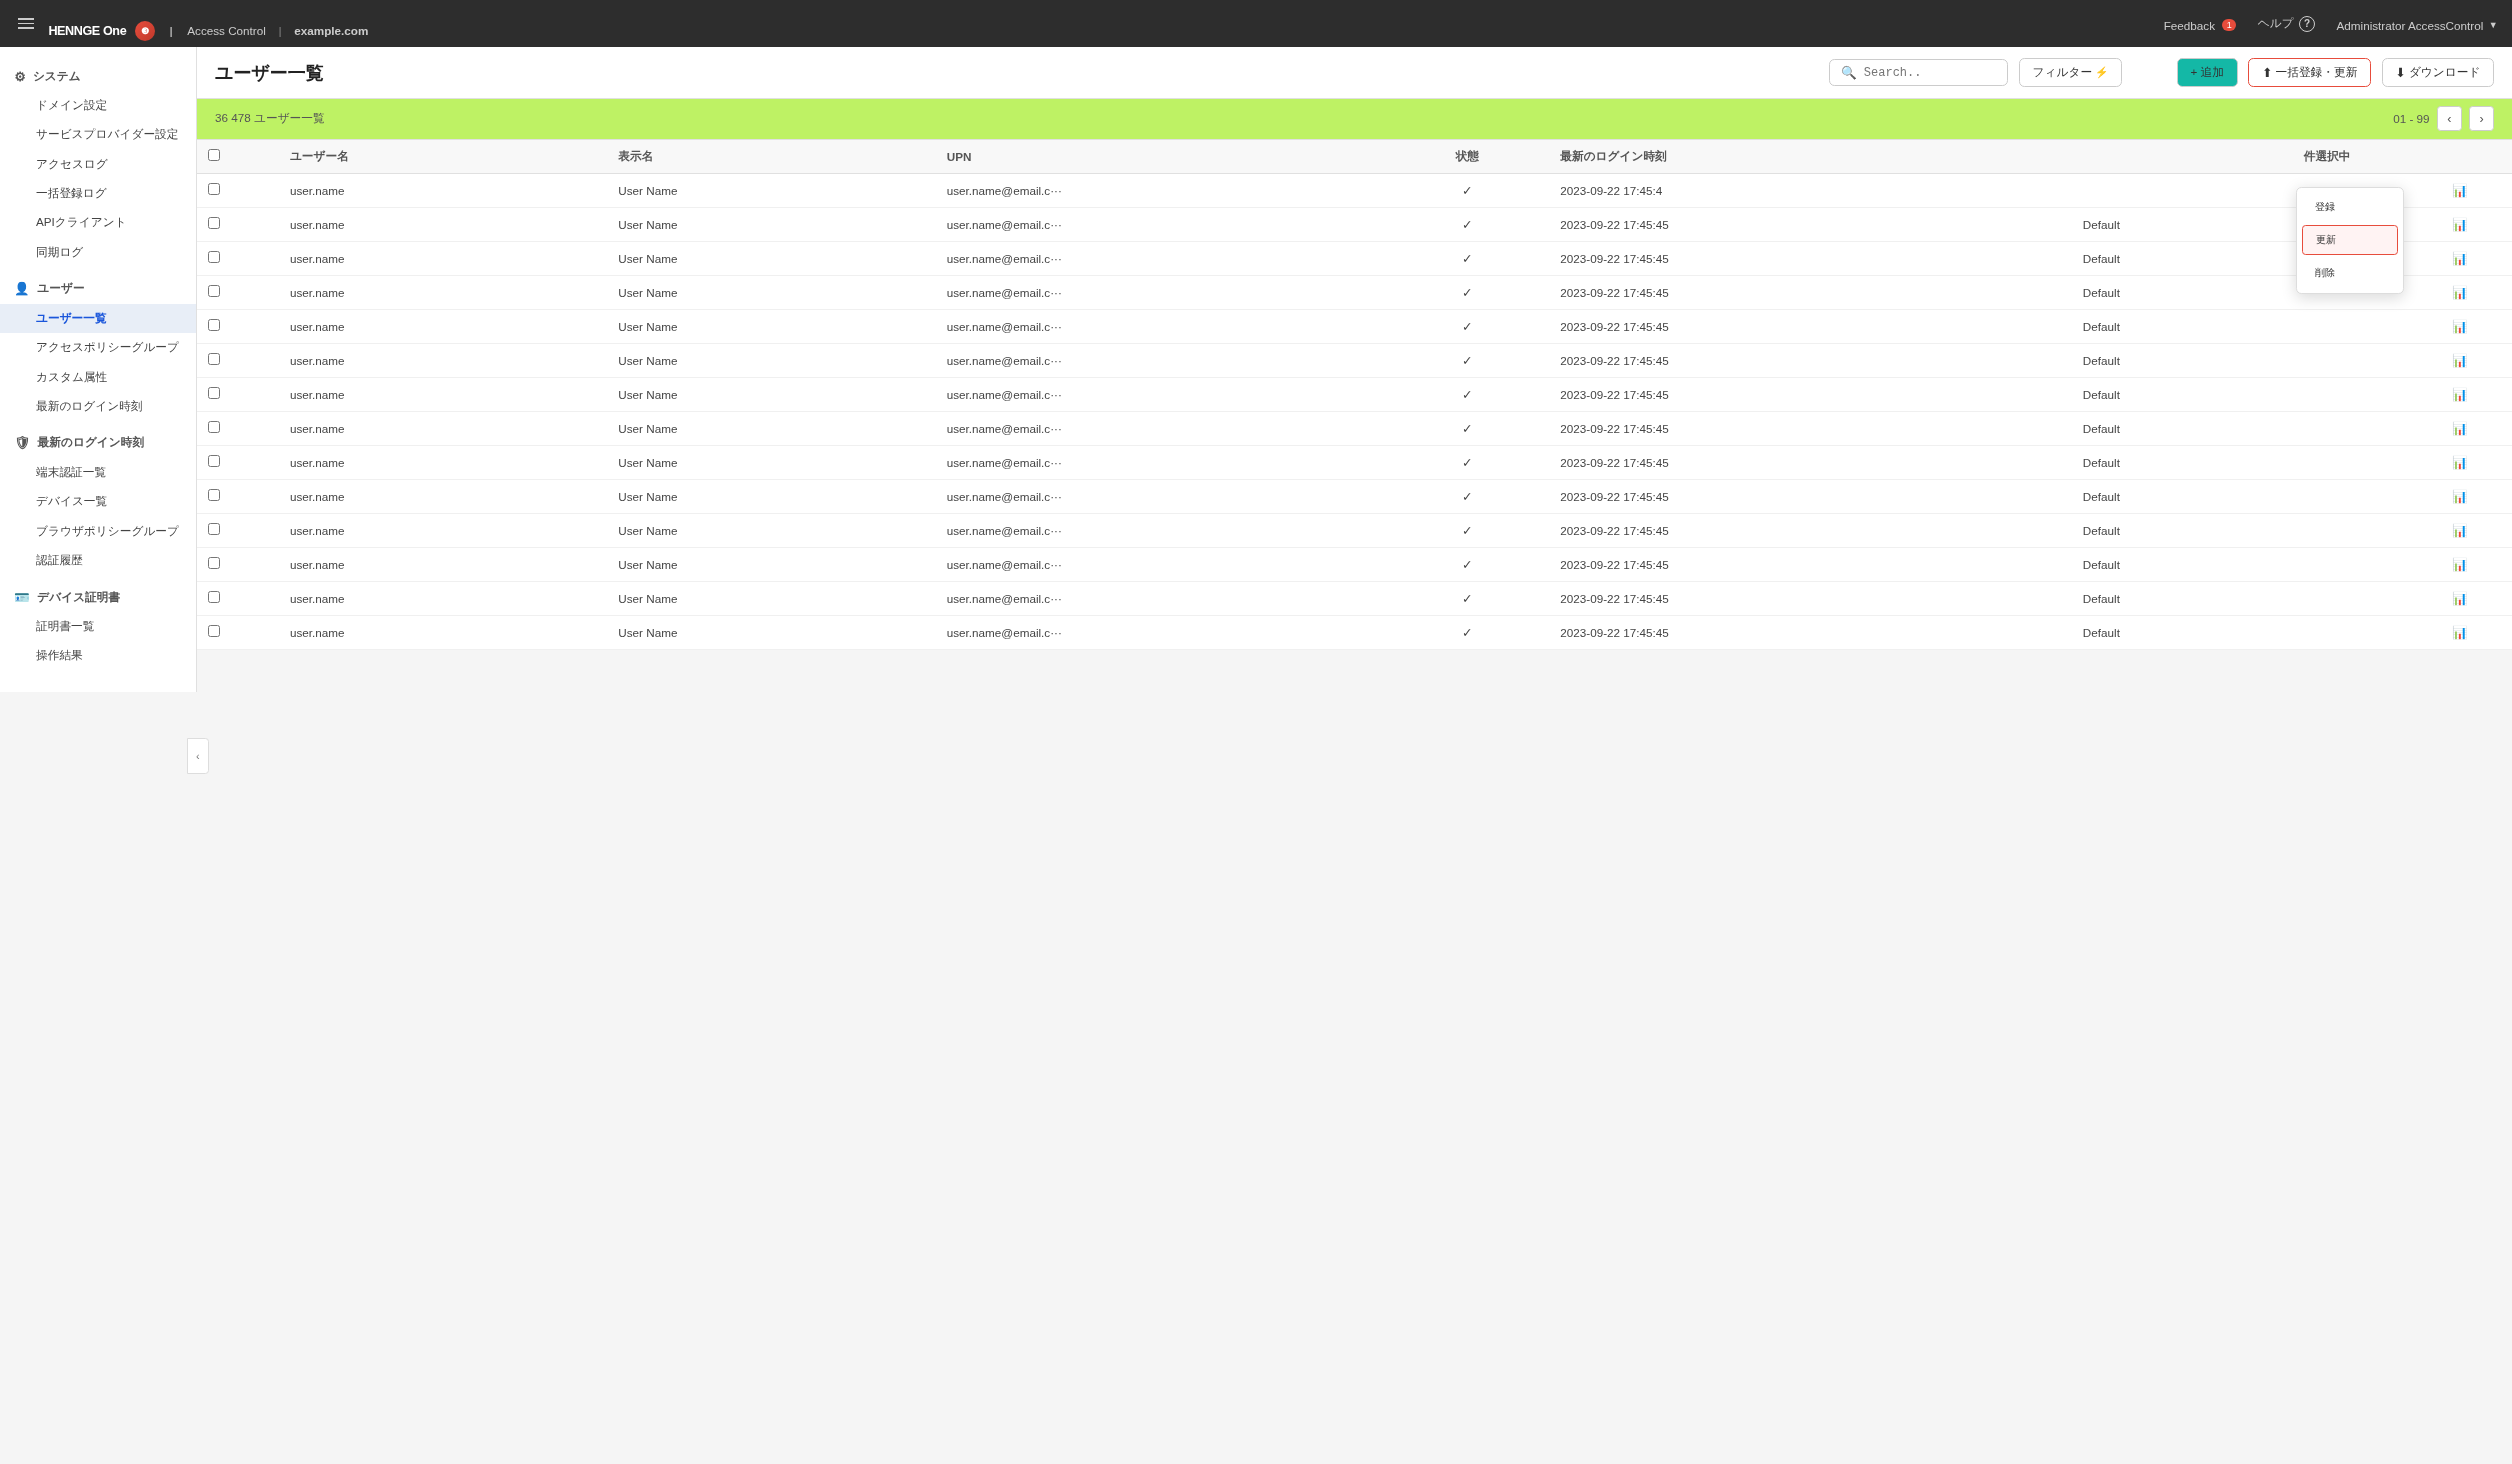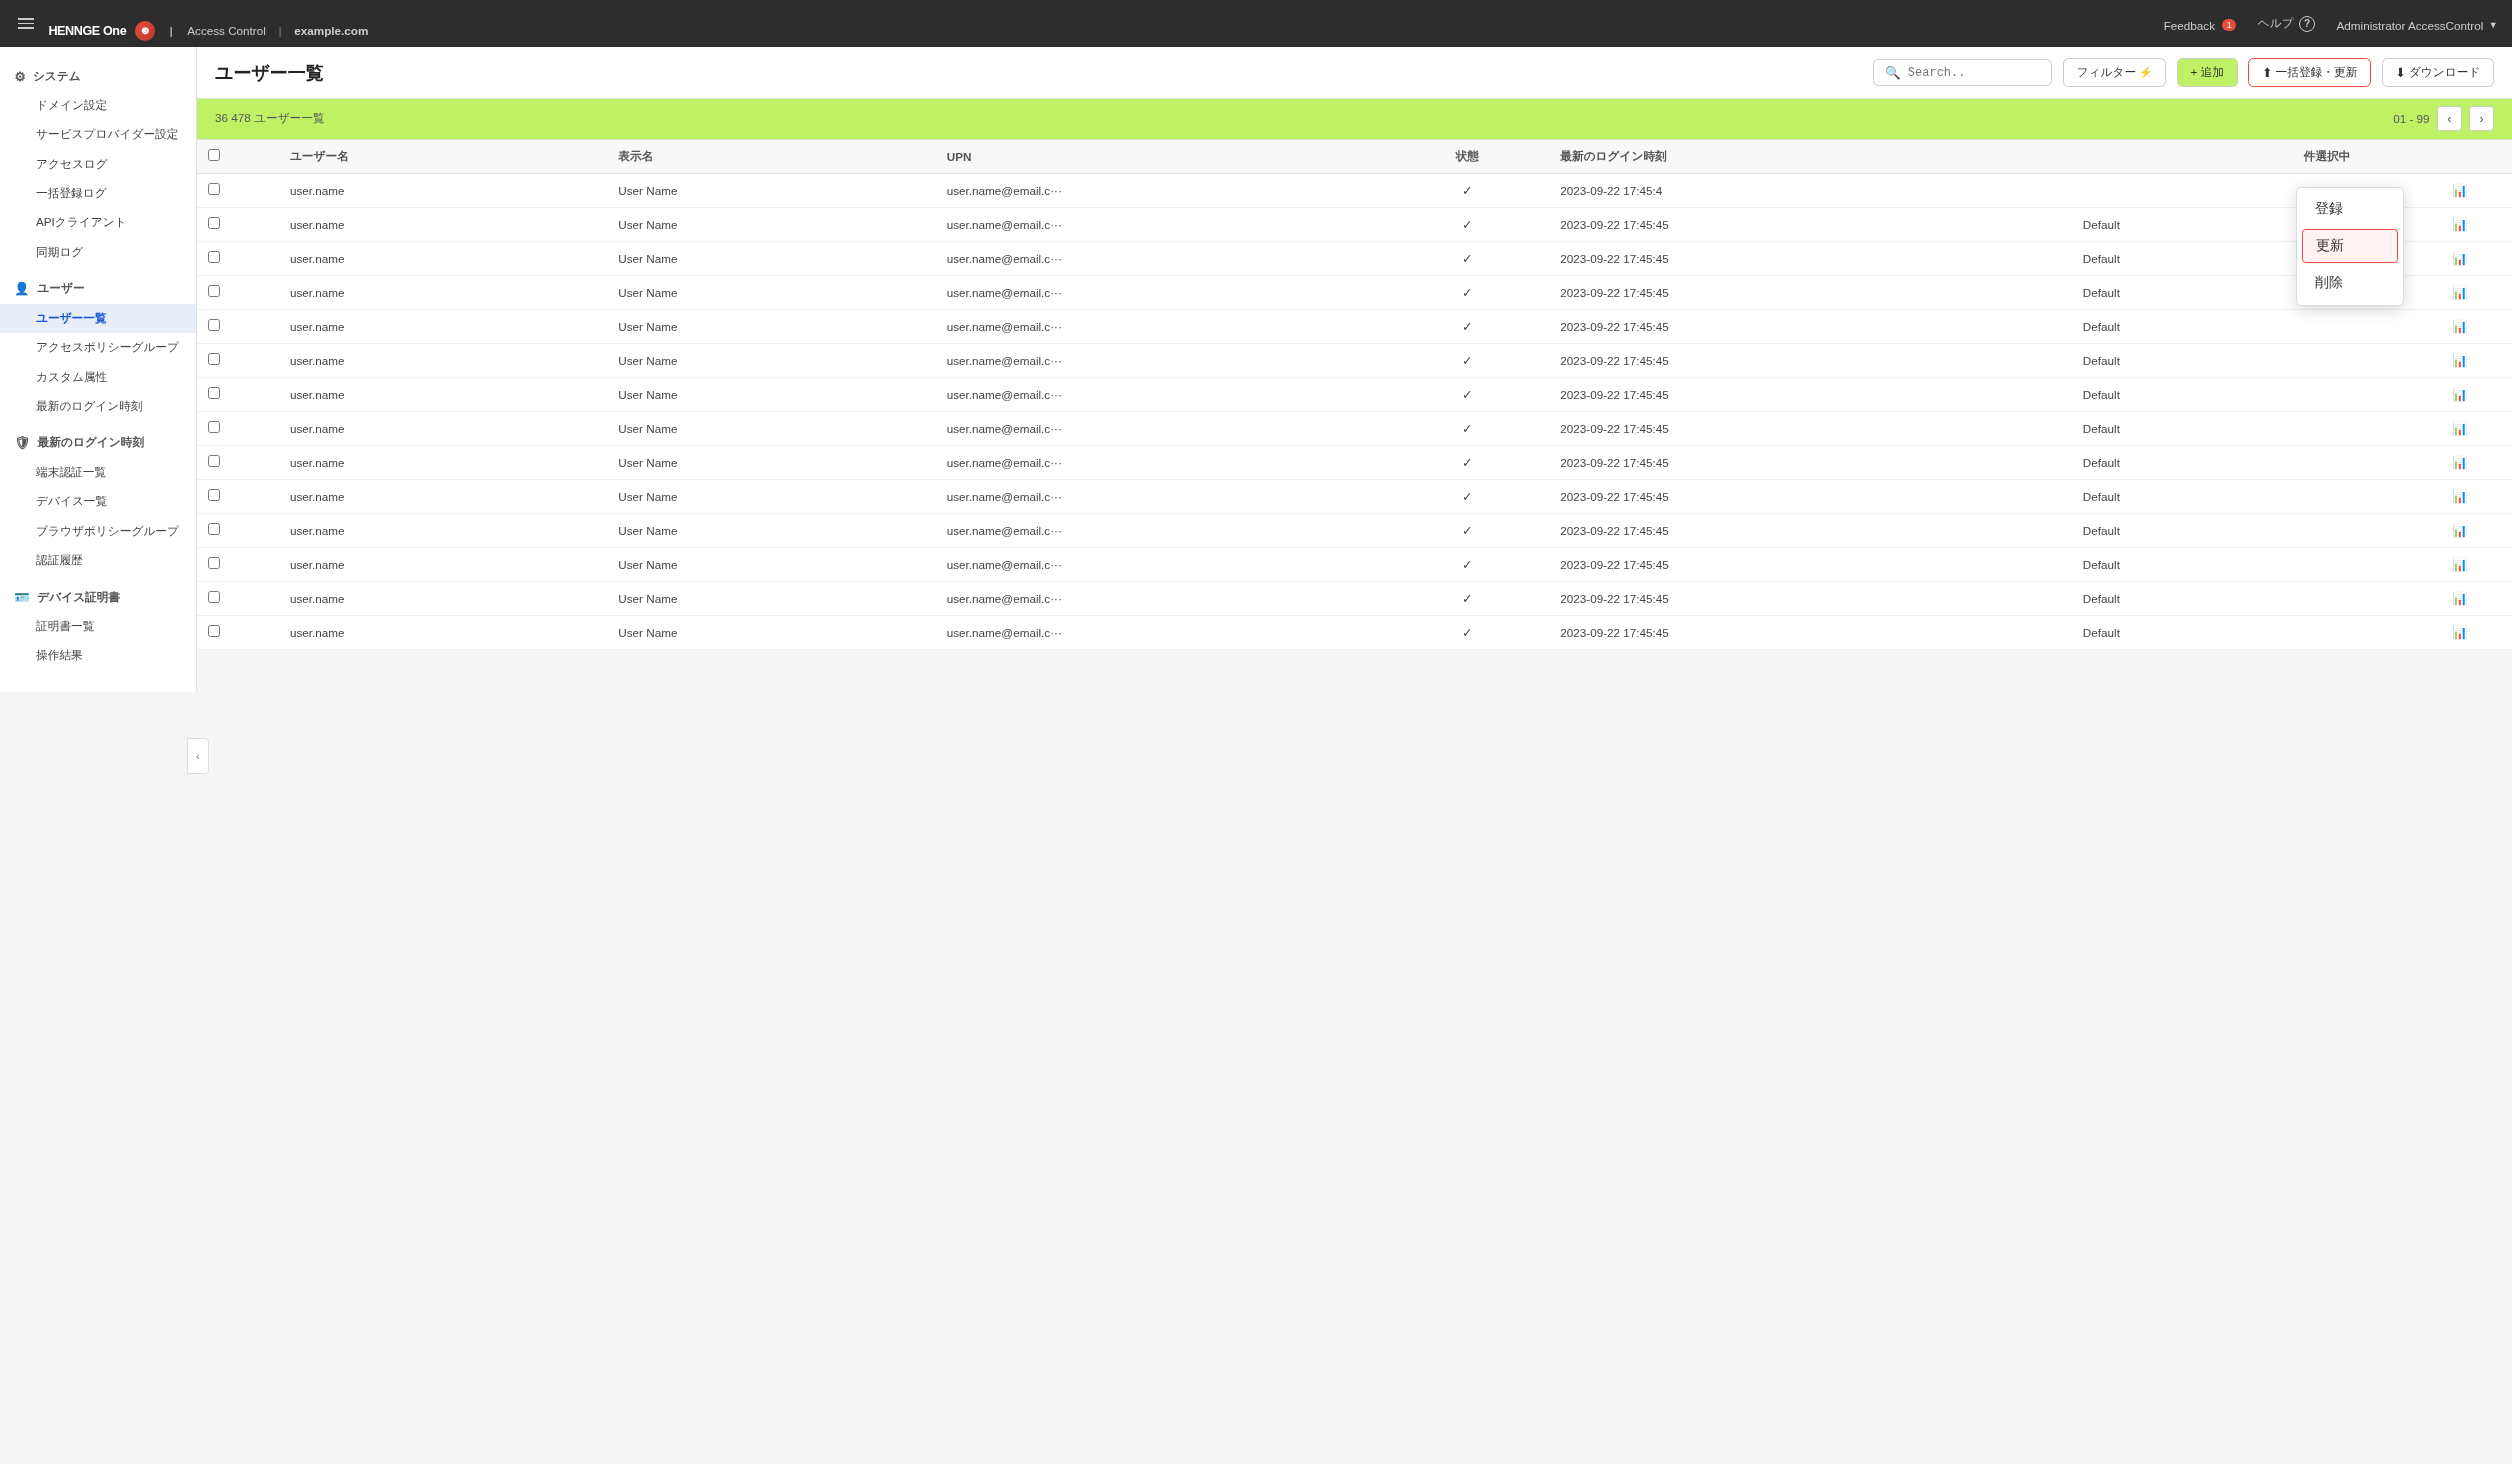--- a/index.html
+++ b/index.html
@@ -29,21 +29,21 @@
     
     .main { flex: 1; display: flex; flex-direction: column; overflow: hidden; }
 
     
     .toolbar { background: #fff; border-bottom: 0.9px solid #e0e0e0; padding: 10.8px 18px; display: flex; align-items: center; gap: 10.8px; flex-shrink: 0; }
     .page-title { font-size: 18px; font-weight: 600; color: #222; margin-right: auto; }
     .search-box { display: flex; align-items: center; gap: 7.2px; border: 0.9px solid #ccc; border-radius: 5.4px; padding: 5.4px 10.8px; width: 179px; background: #fff; }
     .search-input { border: none; outline: none; font-size: 12px; width: 100%; color: #555; font-family: Liberation Mono, monospace; }
     .btn { display: flex; align-items: center; gap: 3px; padding: 6.3px 12.6px; border-radius: 5.4px; border: 0.9px solid #ccc; background: #fff; font-size: 11.7px; cursor: pointer; color: #333; white-space: nowrap; }
     .btn-primary { background: #fff; border: 1.8px solid #e74c3c; color: #333; font-weight: 500; }
-    .btn-add { background: #bef264; border: 0.9px solid #ccc; }
+    .btn-add { background: #14b8a6; border: 0.9px solid #ccc; margin-left: 44px; }
 
     
     .sub-toolbar { background: #bef264; border-bottom: 0.9px solid #e0e0e0; padding: 7.2px 18px; display: flex; align-items: center; gap: 10.8px; flex-shrink: 0; }
     .record-count { font-size: 11.7px; color: #555; }
     .sub-toolbar-spacer { flex: 1; }
     .pagination { display: flex; align-items: center; gap: 7.2px; }
     .pagination-info { font-size: 11.7px; color: #555; }
     .pagination-btn { width: 25px; height: 25px; border: 0.9px solid #ccc; background: #fff; border-radius: 3.6px; cursor: pointer; display: flex; align-items: center; justify-content: center; font-size: 12.6px; color: #555; }
 
     
@@ -58,21 +58,21 @@
     .col-upn { width: 197px; }
     .col-status { width: 72px; text-align: center; }
     .col-lastlogin { width: 179px; }
     .col-group { width: 126px; text-align: center; }
     .col-selected { width: 72px; text-align: center; }
     .col-icon { width: 45px; text-align: center; }
     .checkmark { color: #444; font-size: 12.6px; }
     .bar-icon { color: #aaa; font-size: 12.6px; cursor: pointer; }
     input[type="checkbox"] { width: 12.6px; height: 12.6px; cursor: pointer; }
     .dropdown-menu { position: absolute; top: 47px; right: 108px; background: #fff; border: 0.9px solid #ddd; border-radius: 5.4px; box-shadow: 0 3.6px 14.4px rgba(0,0,0,0.15); z-index: 200; min-width: 108px; padding: 3.6px 0; }
-    .dropdown-item { padding: 9px 18px; font-size: 14px; color: #333; cursor: pointer; }
+    .dropdown-item { padding: 9px 18px; font-size: 10px; color: #333; cursor: pointer; }
     .dropdown-item.active { background: #fff3f3; border: 1.8px solid #e74c3c; margin: 1.8px 5.4px; border-radius: 3.6px; padding: 7.2px 12.6px; }
 
     
     ::-webkit-scrollbar { width: 5.4px; height: 5.4px; }
     ::-webkit-scrollbar-thumb { background: #ccc; border-radius: 2.7px; }
     ::-webkit-scrollbar-track { background: transparent; }
 
     .collapse-btn { position: absolute; left: 187px; top: 50%; transform: translateY(-50%); width: 21.5px; height: 36px; background: #fff; border: 0.9px solid #ddd; border-radius: 0 3.6px 3.6px 0; display: flex; align-items: center; justify-content: center; cursor: pointer; z-index: 10; color: #777; font-size: 10.8px; }
     .sidebar-wrapper { position: relative; }
 

